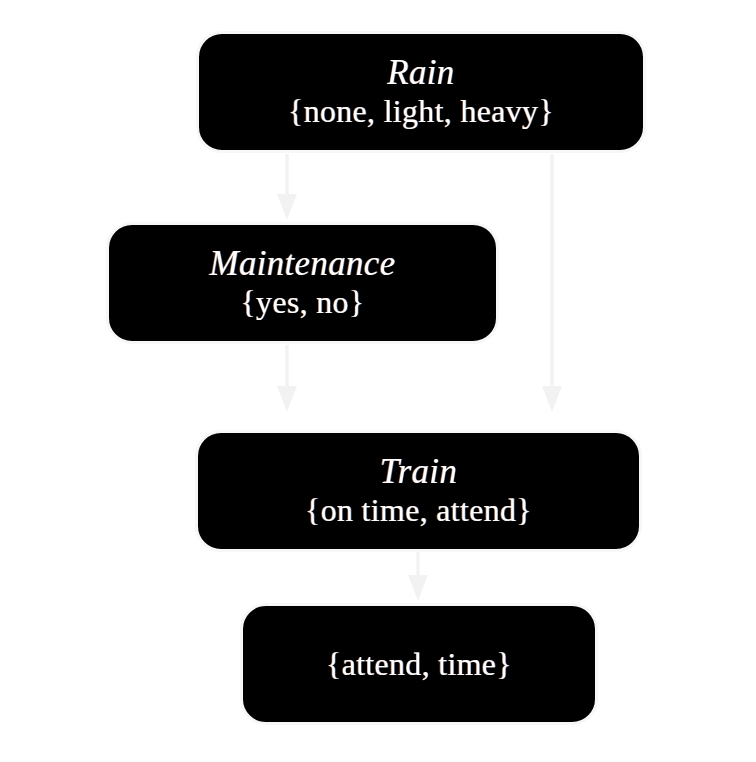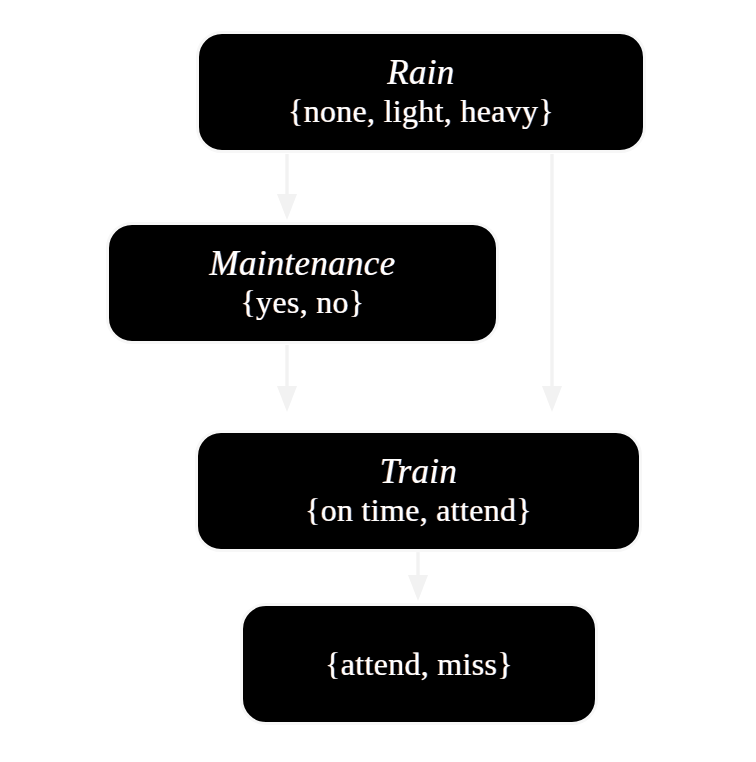--- a/index.html
+++ b/index.html
@@ -93,16 +93,16 @@
     <div class="node-title">Maintenance</div>
     <div class="node-states">{yes, no}</div>
   </div>
 
   <div class="node" style="left:195px; top:414px; width:447px; height:122px;margin-top:16px;">
     <div class="node-title">Train</div>
     <div class="node-states">{on time, attend}</div>
   </div>
 
   <div class="node" style="left:240px; top:603px; width:358px; height:122px;">
-    <div class="node-states">{attend, miss}</div>
+    <div class="node-states">{attend, time}</div>
   </div>
 
 </div>
 
 </body></html>

